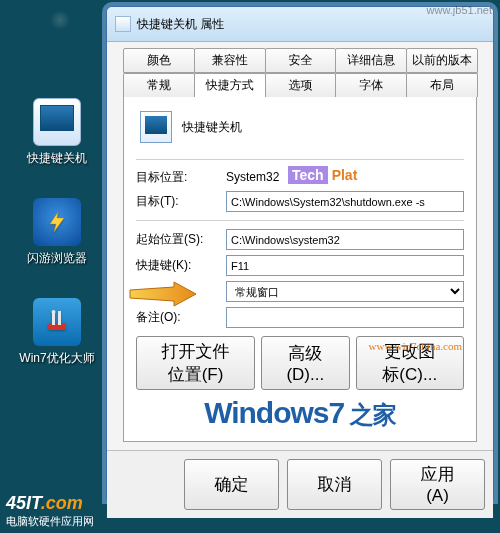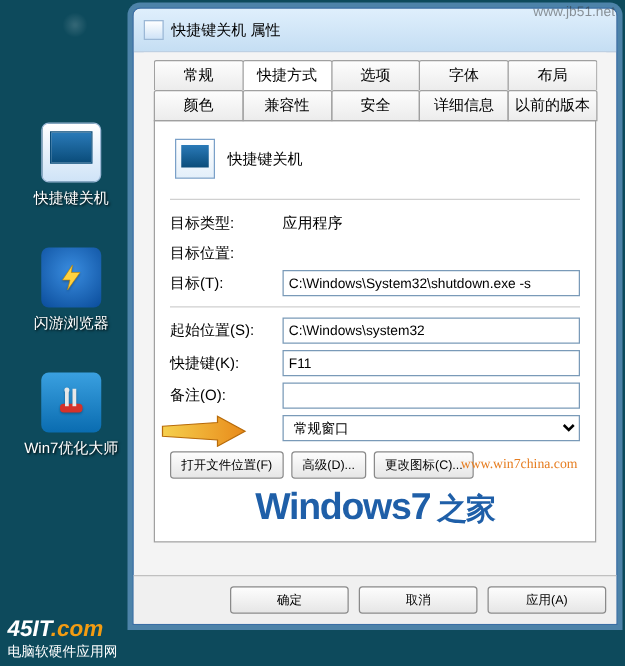--- a/index.html
+++ b/index.html
@@ -216,22 +216,22 @@
 
     .file-buttons {
       display: flex;
       gap: 6px;
       margin-top: 8px;
       position: relative;
     }
     .btn {
       border: 1px solid #8a8a8a;
       background: linear-gradient(#fdfdfd,#e6e6e6);
-      padding: 3px 8px;
-      font-size: 10px;
+      padding: 3px 22px;
+      font-size: 17px;
       cursor: pointer;
       border-radius: 3px;
       font-family: inherit;
     }
     .overlay-win7url {
       position:absolute;
       right: 2px; top: 4px;
       color:#e67e22;
       font-size: 11px;
       font-family: Tahoma;
@@ -297,71 +297,69 @@
   </div>
 
   <div class="window">
     <div class="titlebar">
       <div class="sys-icon"></div>
       <div class="title">快捷键关机 属性</div>
     </div>
 
     <div class="content-area">
       <div class="tab-area">
+        <div class="tabs-row top">
+          <div class="tab">颜色</div>
+          <div class="tab">兼容性</div>
+          <div class="tab">安全</div>
+          <div class="tab">详细信息</div>
+          <div class="tab">以前的版本</div>
+        </div>
         <div class="tabs-row">
           <div class="tab">常规</div>
           <div class="tab active">快捷方式</div>
           <div class="tab">选项</div>
           <div class="tab">字体</div>
           <div class="tab">布局</div>
         </div>
-        <div class="tabs-row top">
-          <div class="tab">颜色</div>
-          <div class="tab">兼容性</div>
-          <div class="tab">安全</div>
-          <div class="tab">详细信息</div>
-          <div class="tab">以前的版本</div>
-        </div>
 
         <div class="tab-panel">
           <div class="header-row">
             <div class="header-icon"></div>
             <div>快捷键关机</div>
           </div>
           <hr class="sep">
 
-          <div class="form-row">
-            <div class="lbl">目标类型:</div>
-            <div class="val static">应用程序</div>
-          </div>
 
           <div class="form-row">
             <div class="lbl">目标位置:</div>
+            <div class="val static">
+              <span>System32</span>
+              <span class="overlay-techplat">
+                <span class="t1">Tech</span>
+                  <span class="t2">Plat</span>
+              </span>
+            </div>
           </div>
 
           <div class="form-row">
             <div class="lbl">目标(T):</div>
             <div class="val"><input class="txt" value="C:\Windows\System32\shutdown.exe -s" style=""></div>
           </div>
 
           <hr class="sep">
 
           <div class="form-row">
             <div class="lbl">起始位置(S):</div>
             <div class="val"><input class="txt" value="C:\Windows\system32" style=""></div>
           </div>
 
           <div class="form-row">
             <div class="lbl">快捷键(K):</div>
             <div class="val"><input class="txt" value="F11" style=""></div>
-          </div>
-
-          <div class="form-row">
-            <div class="lbl">备注(O):</div>
-            <div class="val"><input class="txt" value="" style=""></div>
           </div>
 
           <div class="form-row">
             <div class="lbl">
               <svg class="arrow-overlay" viewBox="0 0 70 26">
                 <defs>
                     <linearGradient id="ag" x1="0" y1="0" x2="1" y2="0">
                       <stop offset="0" stop-color="#f6d04d"></stop>
                       <stop offset="1" stop-color="#e88a1a"></stop>
                     </linearGradient>
@@ -370,20 +368,25 @@
               </svg>
               <span style="visibility:hidden">运行方式(R):</span>
             </div>
             <div class="val">
               <select class="sel">
                 <option>常规窗口</option>
               </select>
             </div>
           </div>
 
+          <div class="form-row">
+            <div class="lbl">备注(O):</div>
+            <div class="val"><input class="txt" value="" style=""></div>
+          </div>
+
           <div class="file-buttons">
             <button class="btn">打开文件位置(F)</button>
             <button class="btn">高级(D)...</button>
             <button class="btn">更改图标(C)...</button>
             <div class="overlay-win7url">www.win7china.com</div>
           </div>
 
           <div class="overlay-win7home">
             <span>Windows7</span><span class="suffix"> 之家</span>
           </div>

